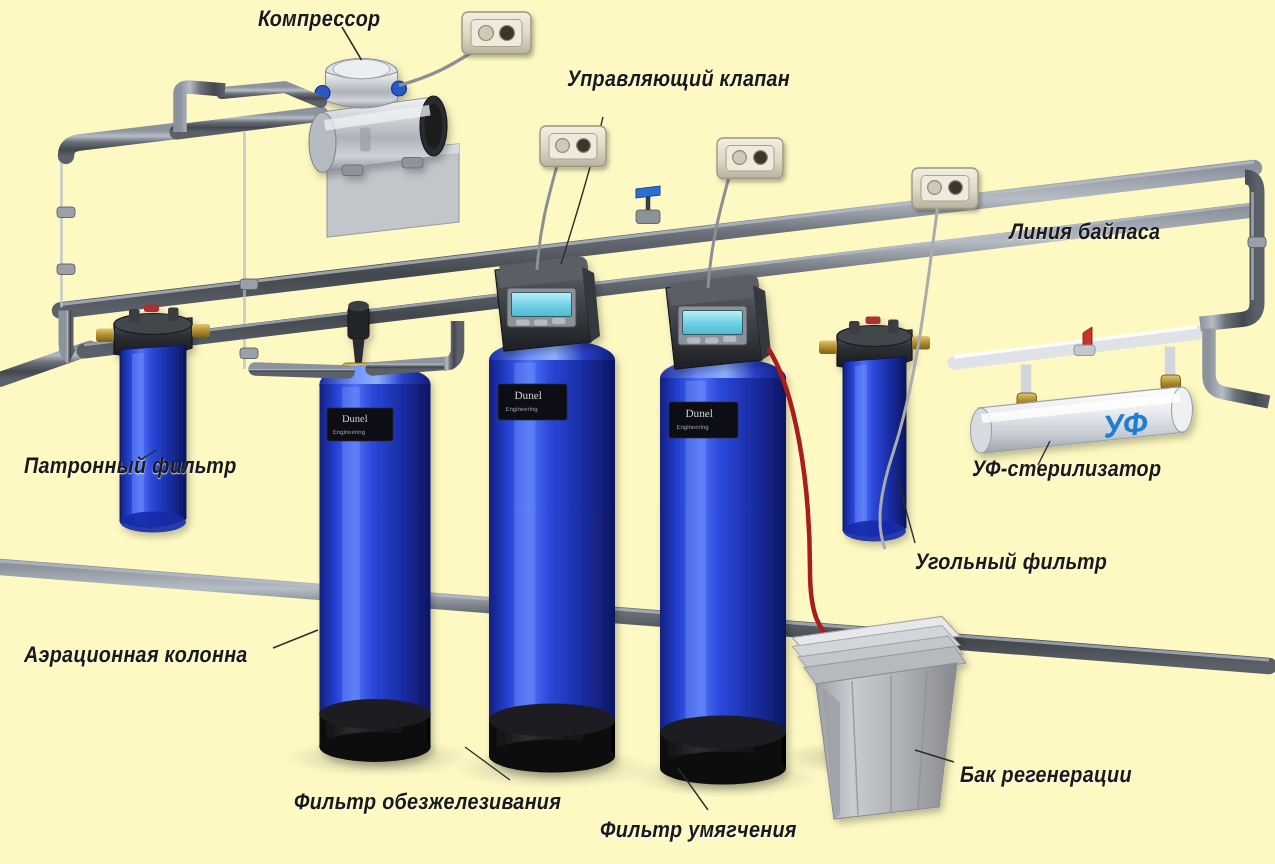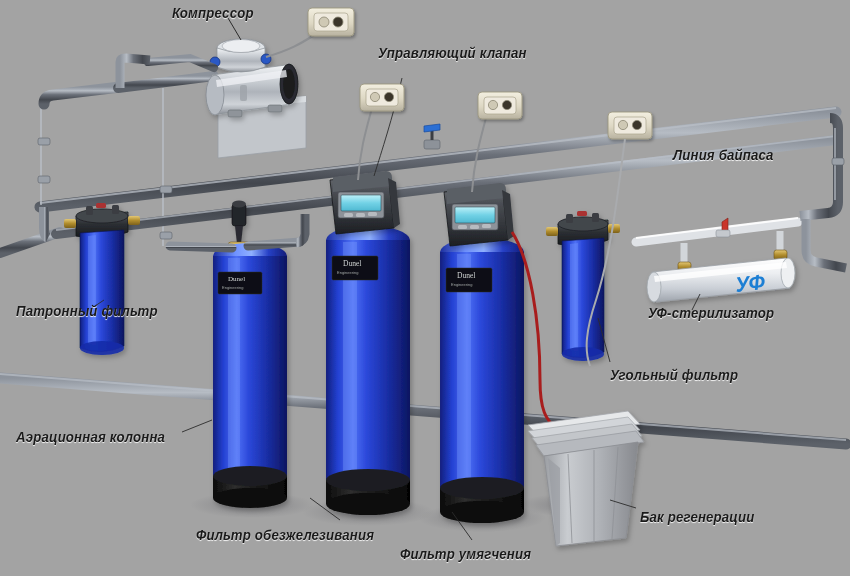--- a/index.html
+++ b/index.html
@@ -2,21 +2,21 @@
 <html><head>
 <meta charset="utf-8">
 <style>
   html,body{margin:0;padding:0;background:#fff;}
   body{
     font-family:"DejaVu Sans", sans-serif;
   }
   #scene{
     position:relative;
     width:850px;height:576px;
-    background:#a3a3a3;
+    background:#fef9c3;
     overflow:hidden;
     text-decoration:underline;
   }
   #scene svg{position:absolute;left:0;top:0;}
   .lbl{
     position:absolute;
     font-family:"Liberation Sans","DejaVu Sans",sans-serif;
     font-style:italic;
     font-weight:bold;
     color:#1a1a1a;

